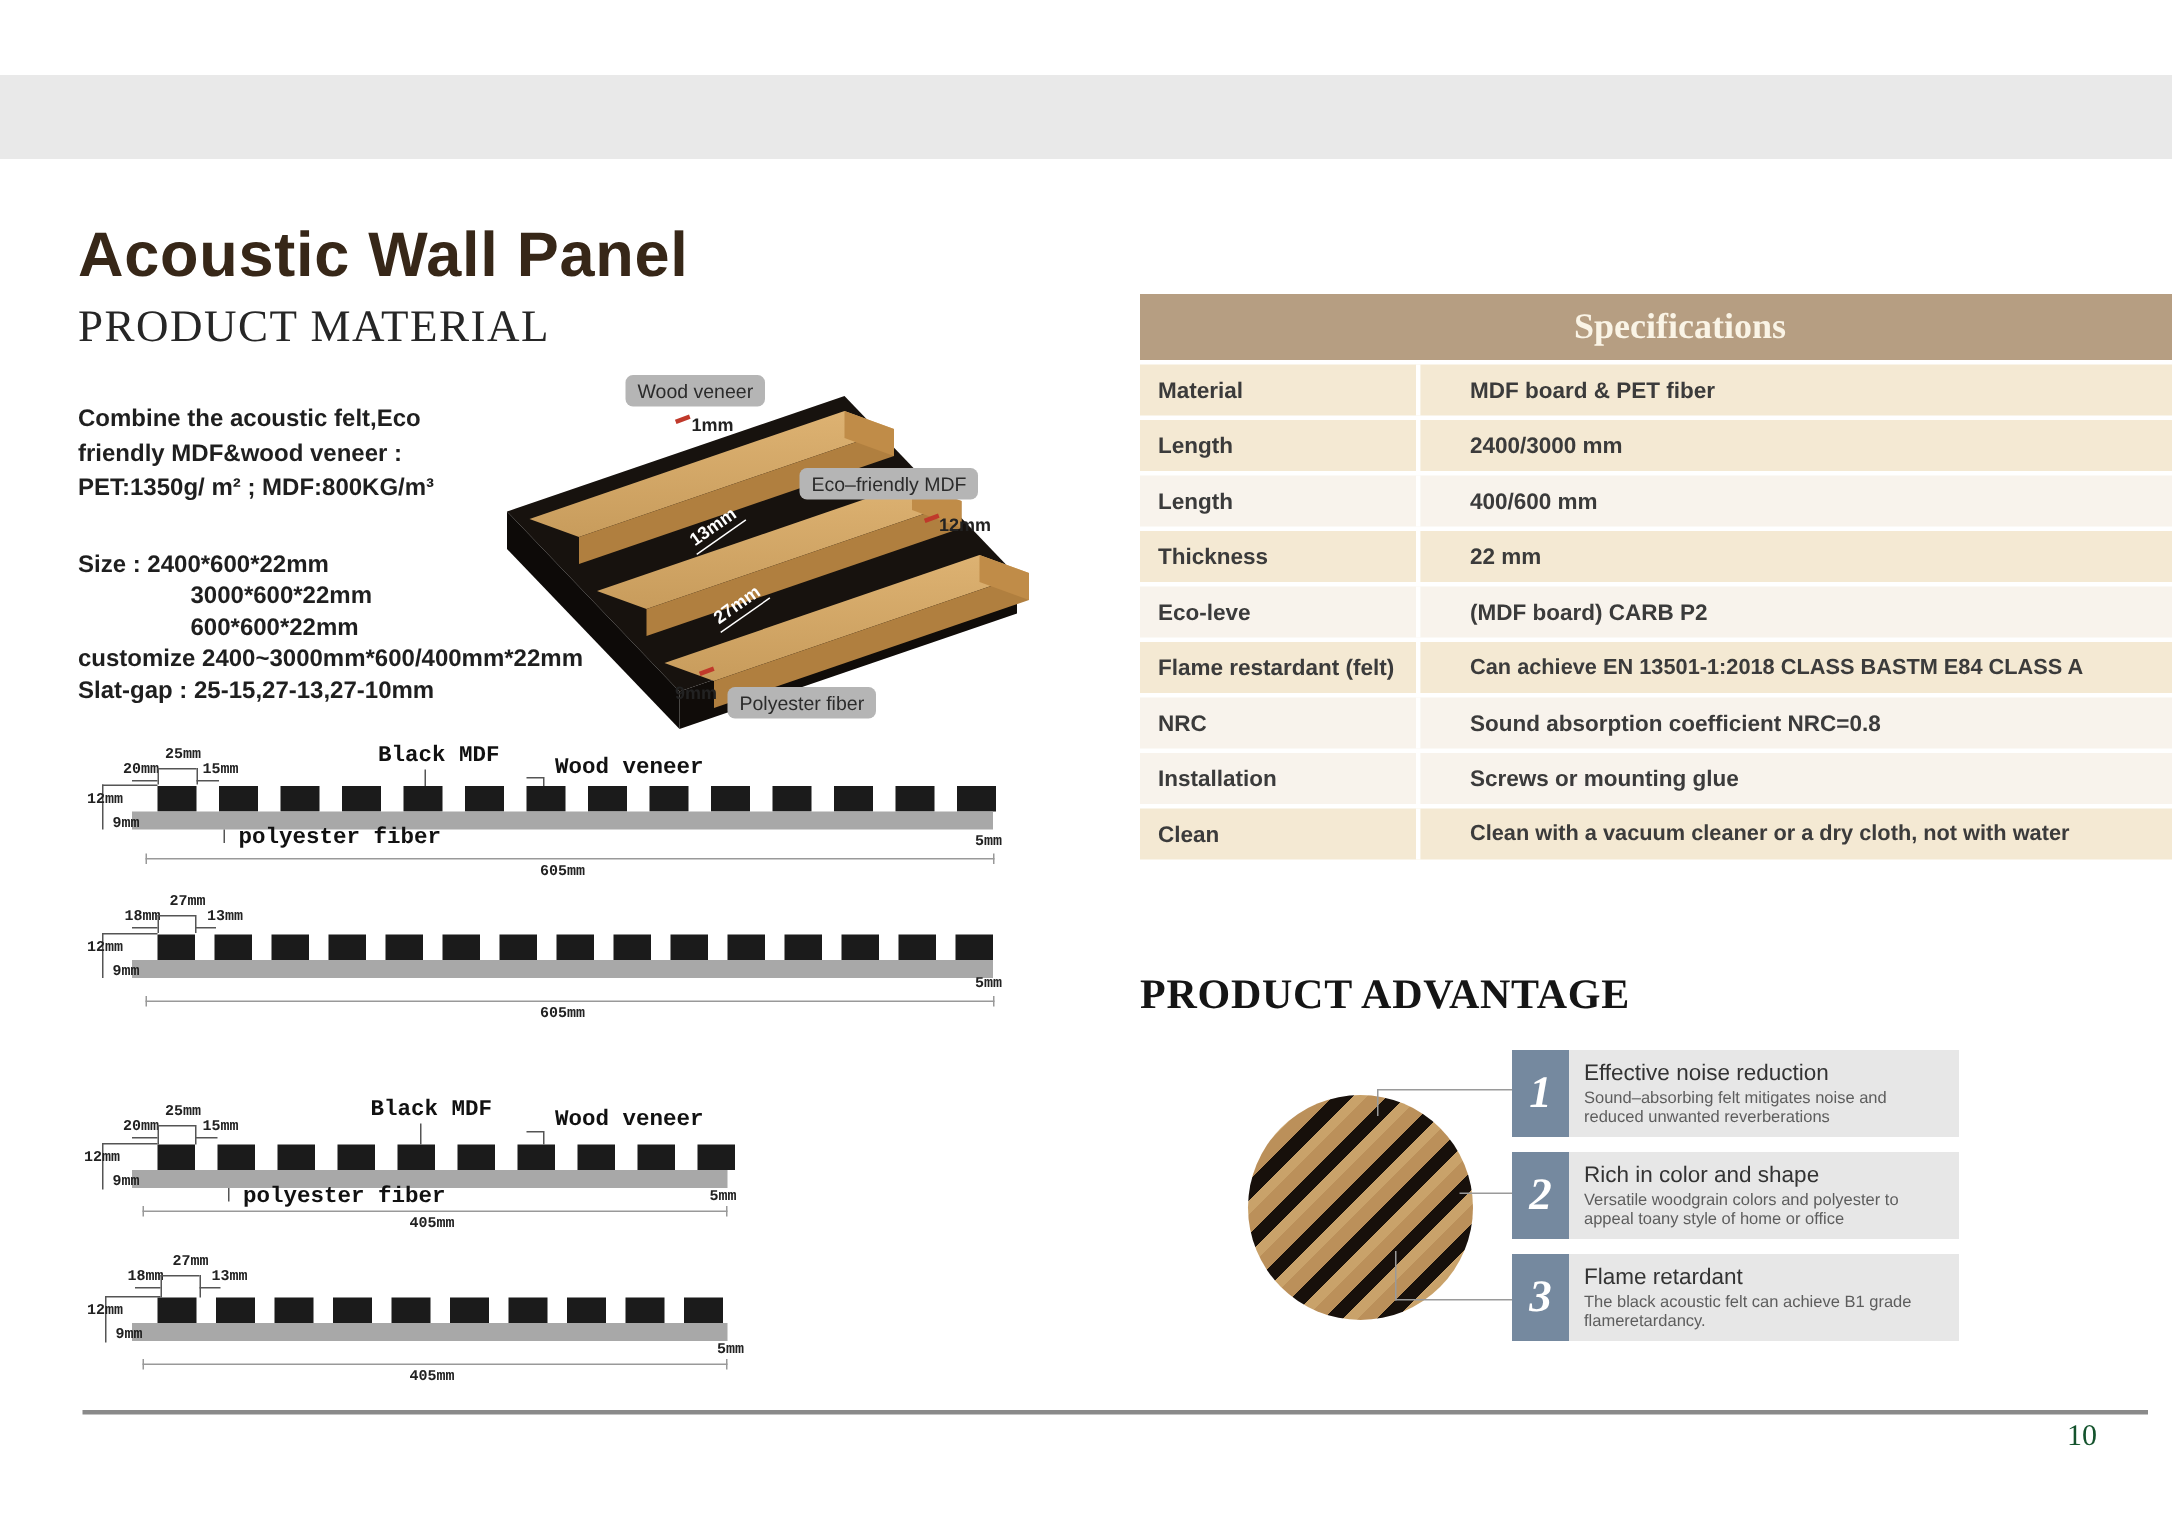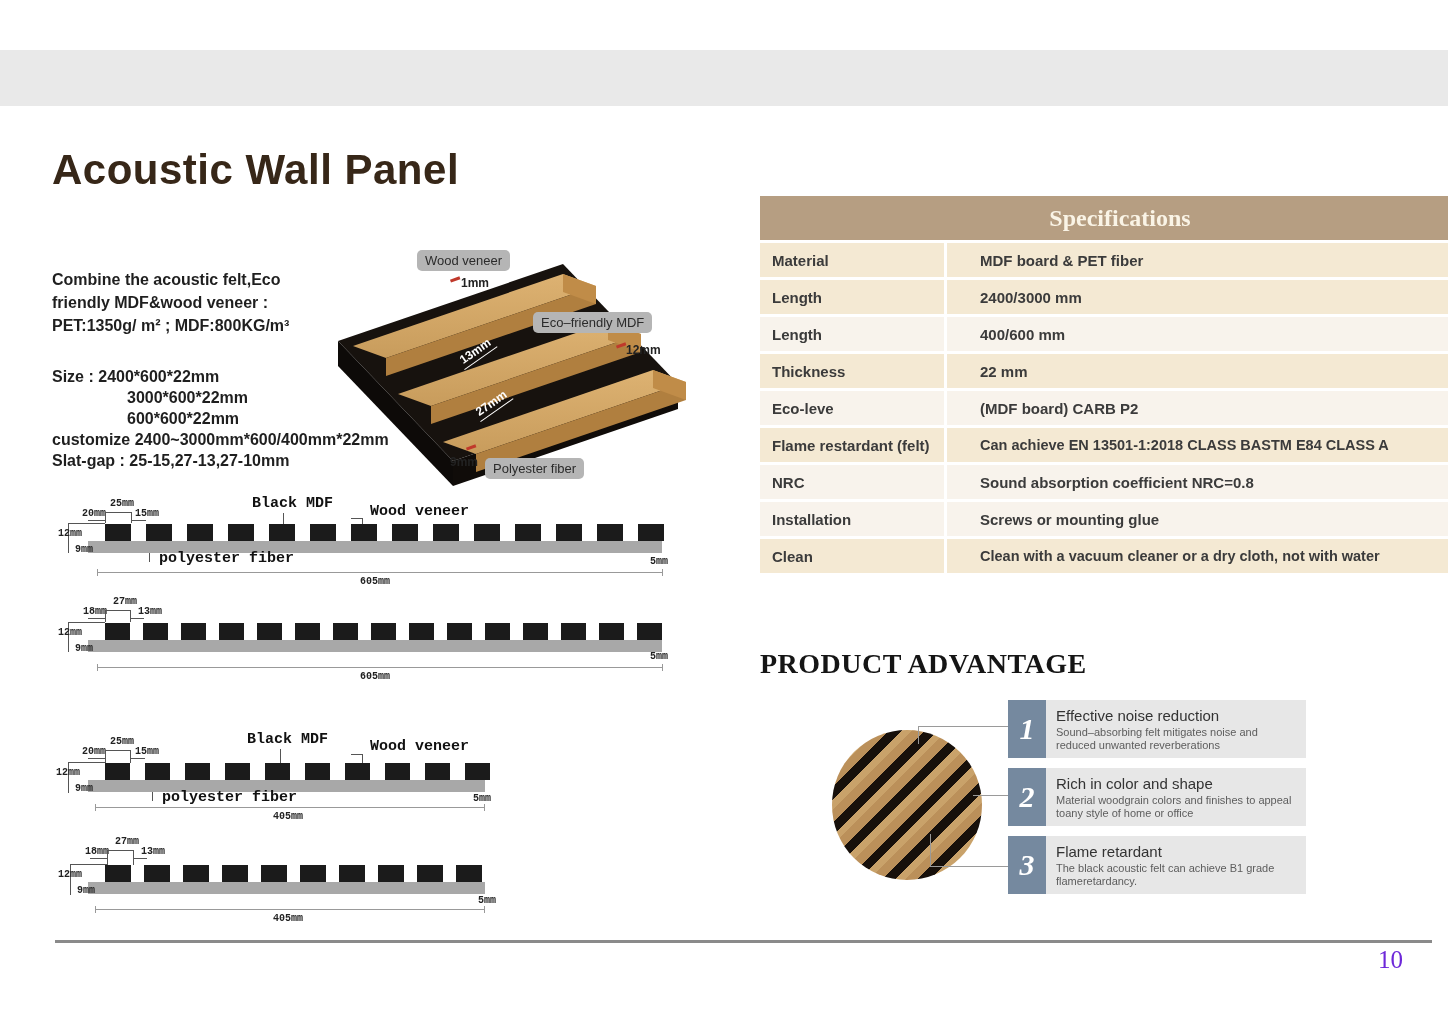--- a/index.html
+++ b/index.html
@@ -37,30 +37,31 @@
   
   .adv-title{position:absolute;left:760px;top:648px;font-family:"Liberation Serif",serif;font-size:28px;font-weight:700;color:#151515;letter-spacing:.5px;}
   .adv-circle{position:absolute;left:832px;top:730px;width:150px;height:150px;border-radius:50%;
     background:repeating-linear-gradient(135deg,#c9a26a 0 7px,#bb905a 7px 16px,#17100b 16px 25px);}
   .adv-num{position:absolute;width:38px;height:58px;background:#75899f;color:#fff;font-family:"Liberation Serif",serif;font-style:italic;font-size:30px;font-weight:700;display:flex;align-items:center;justify-content:center;}
   .adv-box{position:absolute;width:260px;height:58px;background:#e7e7e7;padding:7px 10px;box-sizing:border-box;}
   .adv-box .t{font-size:15px;color:#333;margin-bottom:2px;}
   .adv-box .d{font-size:11px;color:#5d5d5d;line-height:13px;}
   .conn{position:absolute;background:#9a9a9a;}
   .botline{position:absolute;left:55px;top:940px;width:1377px;height:3px;background:#8a8a8a;}
-  .pagenum{position:absolute;left:1378px;top:946px;font-family:"Liberation Serif",serif;font-size:25px;color:#6d28d9;}
+  .pagenum{position:absolute;left:1378px;top:946px;font-family:"Liberation Serif",serif;font-size:20px;color:#14532d;}
   svg text{font-family:"Liberation Sans",sans-serif;}
 </style>
 </head>
 <body>
 
 <div class="page">
   <div class="topband"></div>
 
   <div class="title">Acoustic Wall Panel</div>
+  <div class="subtitle">PRODUCT MATERIAL</div>
 
   <div class="intro">
     <div>Combine the acoustic felt,Eco</div>
     <div>friendly MDF&amp;wood veneer :</div>
     <div>PET:1350g/ m² ;  MDF:800KG/m³</div>
   </div>
 
   <div class="sizes">
     <div>Size :  2400*600*22mm</div>
     <div class="ind">3000*600*22mm</div>
@@ -312,21 +313,21 @@
   <div class="conn" style="left:930px;top:866px;width:78px;height:1px;"></div>
 
   <div class="adv-num" style="left:1008px;top:700px;">1</div>
   <div class="adv-box" style="left:1046px;top:700px;">
     <div class="t">Effective noise reduction</div>
     <div class="d">Sound–absorbing felt mitigates noise and reduced unwanted reverberations</div>
   </div>
   <div class="adv-num" style="left:1008px;top:768px;">2</div>
   <div class="adv-box" style="left:1046px;top:768px;">
     <div class="t">Rich in color and shape</div>
-    <div class="d">Material woodgrain colors and finishes to appeal toany style of home or office</div>
+    <div class="d">Versatile woodgrain colors and polyester to appeal toany style of home or office</div>
   </div>
   <div class="adv-num" style="left:1008px;top:836px;">3</div>
   <div class="adv-box" style="left:1046px;top:836px;">
     <div class="t">Flame retardant</div>
     <div class="d">The black acoustic felt can achieve B1 grade flameretardancy.</div>
   </div>
 
   <div class="botline"></div>
   <div class="pagenum">10</div>
 </div>

